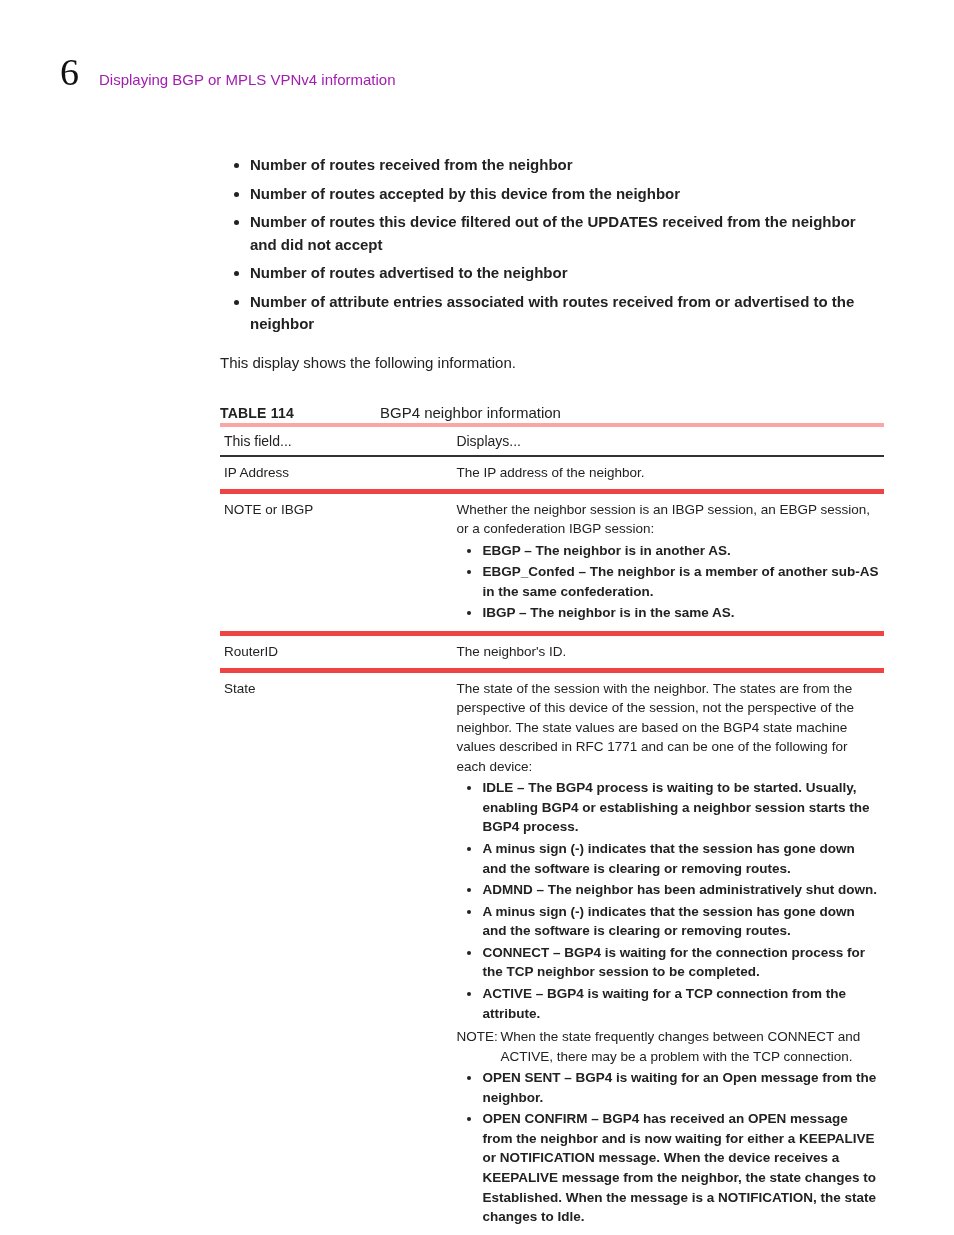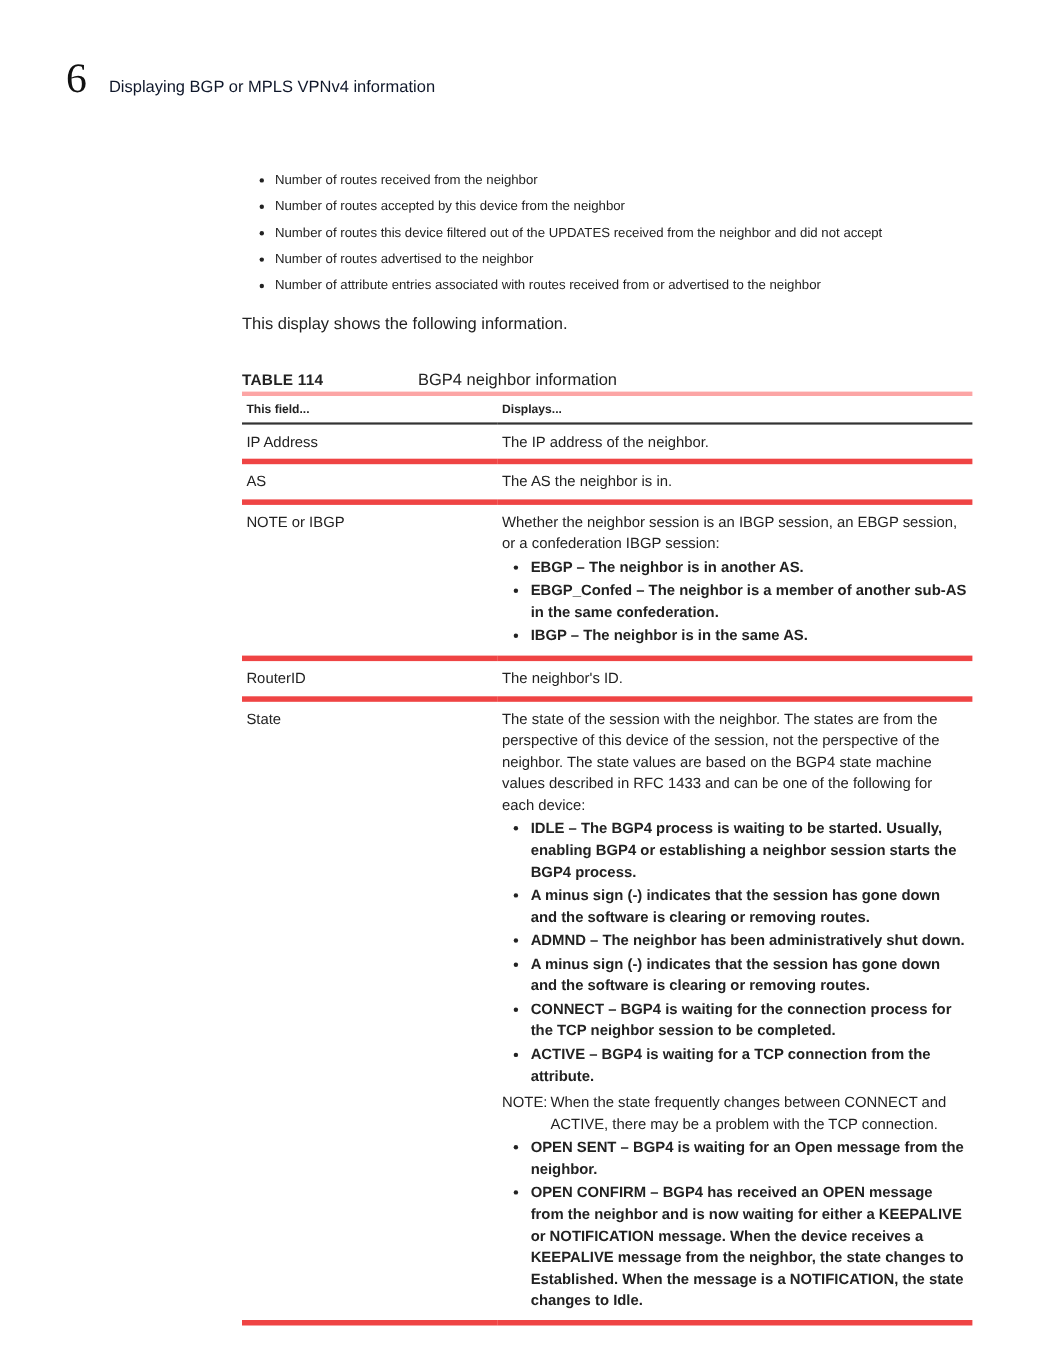--- a/index.html
+++ b/index.html
@@ -20,34 +20,35 @@
     margin-bottom: 60px;
   }
   .chapter-num {
     font-family: Georgia, 'Times New Roman', serif;
     font-size: 38px;
     font-weight: normal;
     color: #111;
   }
   .section-title {
     font-size: 15px;
-    color: #0f172a;
+    color: #a21caf;
   }
   .content {
     margin-left: 160px;
   }
   ul.bullets {
     list-style-type: disc;
     padding-left: 30px;
     margin: 0 0 16px 0;
   }
   ul.bullets li {
-    font-size: 12px;
+    font-size: 15px;
     line-height: 1.5;
     margin-bottom: 6px;
+    font-weight: bold;
   }
   .para {
     font-size: 15px;
     line-height: 1.5;
     margin: 6px 0 30px 0;
   }
   .table-caption {
     display: flex;
     align-items: baseline;
     border-bottom: 4px solid #fca5a5;
@@ -63,22 +64,22 @@
   .table-title {
     font-size: 15px;
   }
   table.info {
     width: 100%;
     border-collapse: collapse;
     font-size: 13.5px;
   }
   table.info thead th {
     text-align: left;
-    font-weight: bold;
-    font-size: 11px;
+    font-weight: normal;
+    font-size: 14px;
     padding: 6px 4px;
     border-bottom: 2px solid #333;
   }
   table.info td {
     text-align: left;
     vertical-align: top;
     padding: 6px 4px;
     border-bottom: 5px solid #ef4444;
     line-height: 1.45;
   }
@@ -140,42 +141,38 @@
           <th>This field...</th>
           <th>Displays...</th>
         </tr>
       </thead>
       <tbody>
         <tr>
           <td class="field">IP Address</td>
           <td class="displays">The IP address of the neighbor.</td>
         </tr>
         <tr>
-          <td class="field">AS</td>
-          <td class="displays">The AS the neighbor is in.</td>
-        </tr>
-        <tr>
           <td class="field">NOTE or IBGP</td>
           <td class="displays">
             <span>Whether the neighbor session is an IBGP session, an EBGP session, or a confederation IBGP session:</span>
             <ul class="inner">
               <li>EBGP – The neighbor is in another AS.</li>
               <li>EBGP_Confed – The neighbor is a member of another sub-AS in the same confederation.</li>
               <li>IBGP – The neighbor is in the same AS.</li>
             </ul>
           </td>
         </tr>
         <tr>
           <td class="field">RouterID</td>
           <td class="displays">The neighbor's ID.</td>
         </tr>
         <tr>
           <td class="field">State</td>
           <td class="displays">
-            <span>The state of the session with the neighbor. The states are from the perspective of this device of the session, not the perspective of the neighbor. The state values are based on the BGP4 state machine values described in RFC 1433 and can be one of the following for each device:</span>
+            <span>The state of the session with the neighbor. The states are from the perspective of this device of the session, not the perspective of the neighbor. The state values are based on the BGP4 state machine values described in RFC 1771 and can be one of the following for each device:</span>
             <ul class="inner">
               <li>IDLE – The BGP4 process is waiting to be started. Usually, enabling BGP4 or establishing a neighbor session starts the BGP4 process.</li>
               <li>A minus sign (-) indicates that the session has gone down and the software is clearing or removing routes.</li>
               <li>ADMND – The neighbor has been administratively shut down.</li>
               <li>A minus sign (-) indicates that the session has gone down and the software is clearing or removing routes.</li>
               <li>CONNECT – BGP4 is waiting for the connection process for the TCP neighbor session to be completed.</li>
               <li>ACTIVE – BGP4 is waiting for a TCP connection from the attribute.</li>
             </ul>
             <div class="note note-wrap">
               <div class="nlabel">NOTE:</div>

